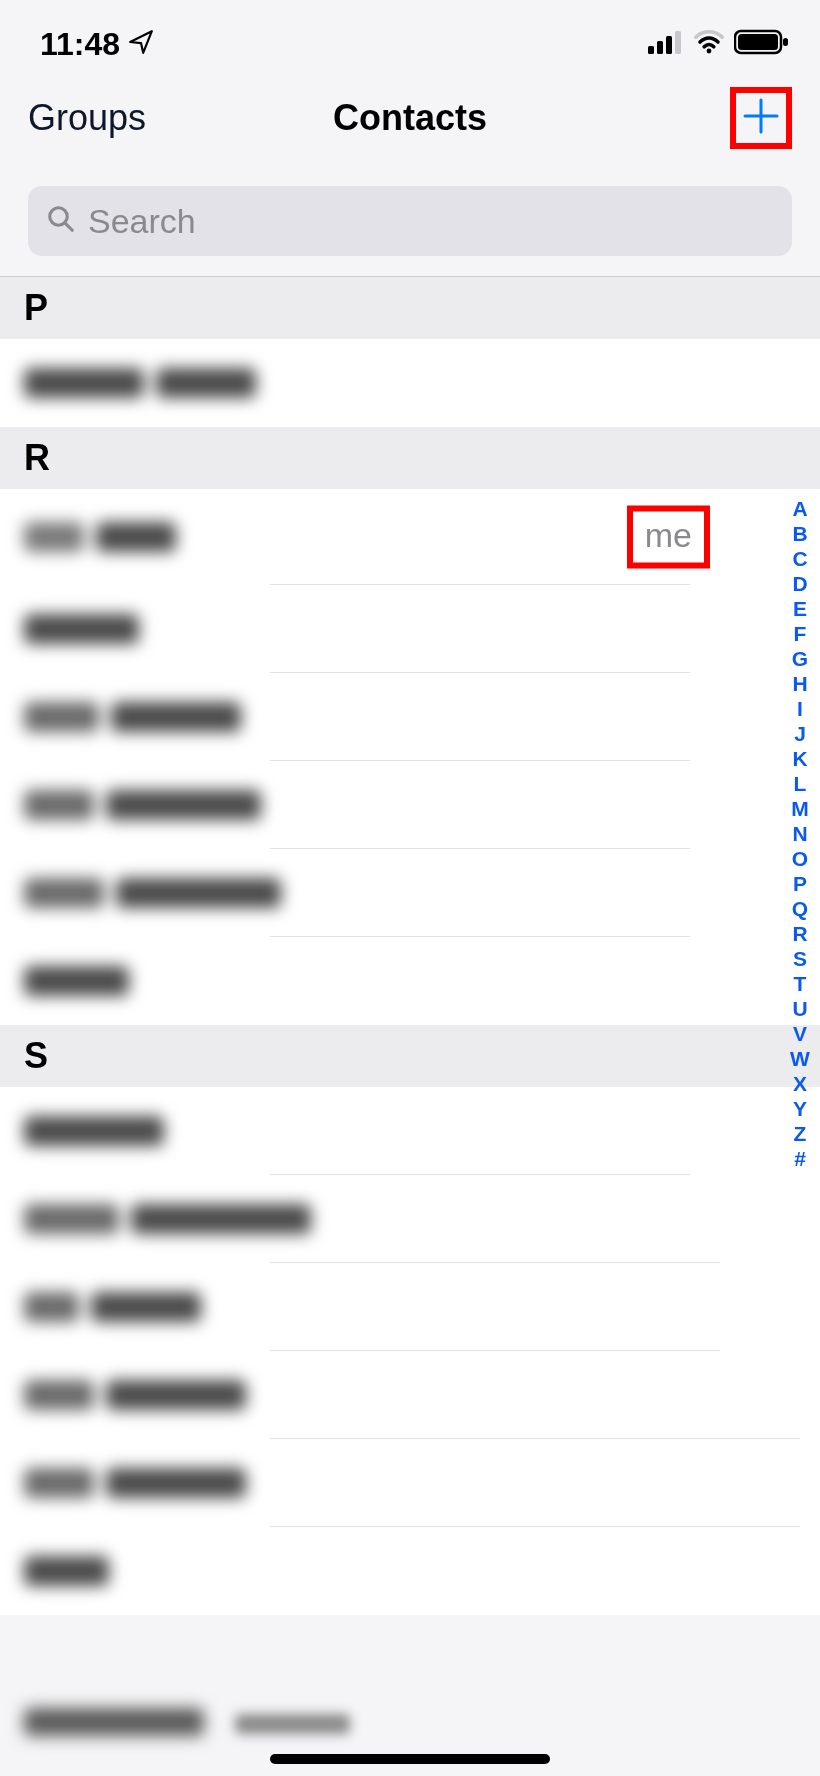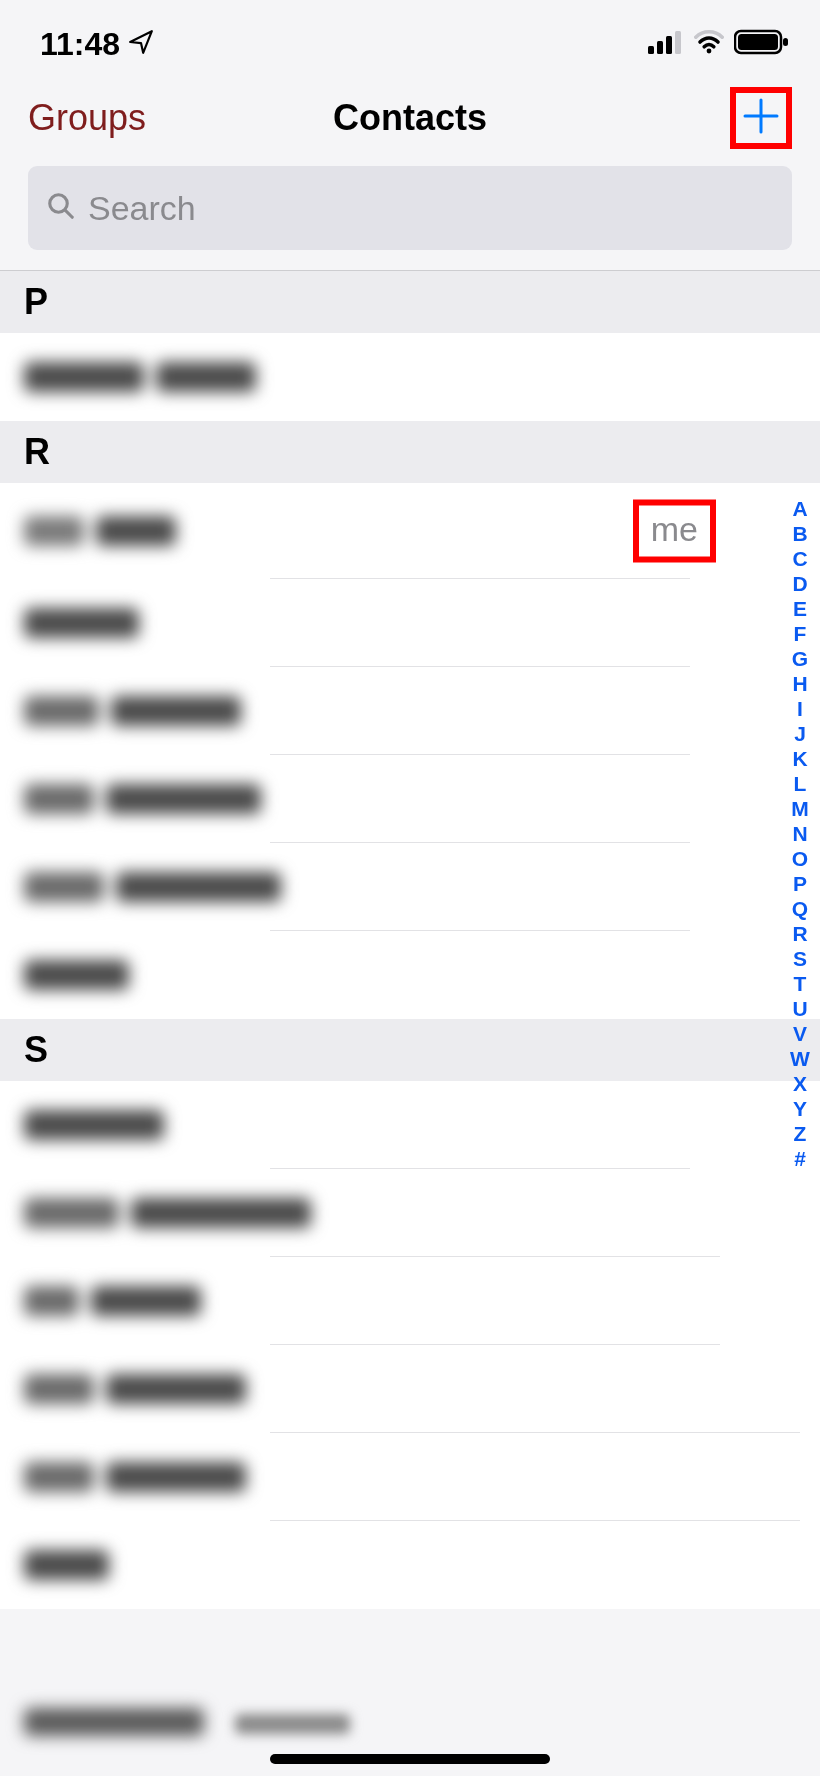--- a/index.html
+++ b/index.html
@@ -34,38 +34,39 @@
 
     
     .nav-bar {
       display: flex;
       align-items: center;
       justify-content: space-between;
       padding: 0 28px;
       height: 80px;
       background: #f5f5f7;
     }
-    .nav-left { color:#7f1d1d; font-size:36px; }
+    .nav-left { color:#0f172a; font-size:36px; }
     .nav-title { font-size:36px; font-weight:600; position:absolute; left:0; right:0; text-align:center; pointer-events:none; }
     .nav-right {
       width:62px; height:62px;
       display:flex; align-items:center; justify-content:center;
       border:6px solid #ff0000;
     }
 
     
     .search-wrap { padding: 8px 28px 20px; background:#f5f5f7; }
     .search-field {
       background:#e2e2e8;
-      border-radius:9px;
-      height:84px;
+      border-radius:14px;
+      height:70px;
       display:flex;
       align-items:center;
       gap:12px;
       padding:0 18px;
+      margin-top:20px;
     }
     .search-placeholder { color:#8a8a8e; font-size:34px; }
 
     .divider { height:1px; background:#cdcdd0; }
 
     
     .section-header {
       background:#ececef;
       font-weight:700;
       font-size:36px;
@@ -93,21 +94,21 @@
     .row-sep {
       position:absolute;
       left:270px; right:130px; bottom:0;
       height:1px;
       background:#e2e2e5;
     }
     .row:last-child .row-sep{ display:none; }
 
     .me-badge {
       position:absolute;
-      right:104px;
+      right:110px;
       top:50%;
       transform:translateY(-50%);
       color:#8a8a8e;
       font-size:34px;
       border:6px solid #ff0000;
       padding:4px 12px 8px;
     }
 
     
     .index-strip {

